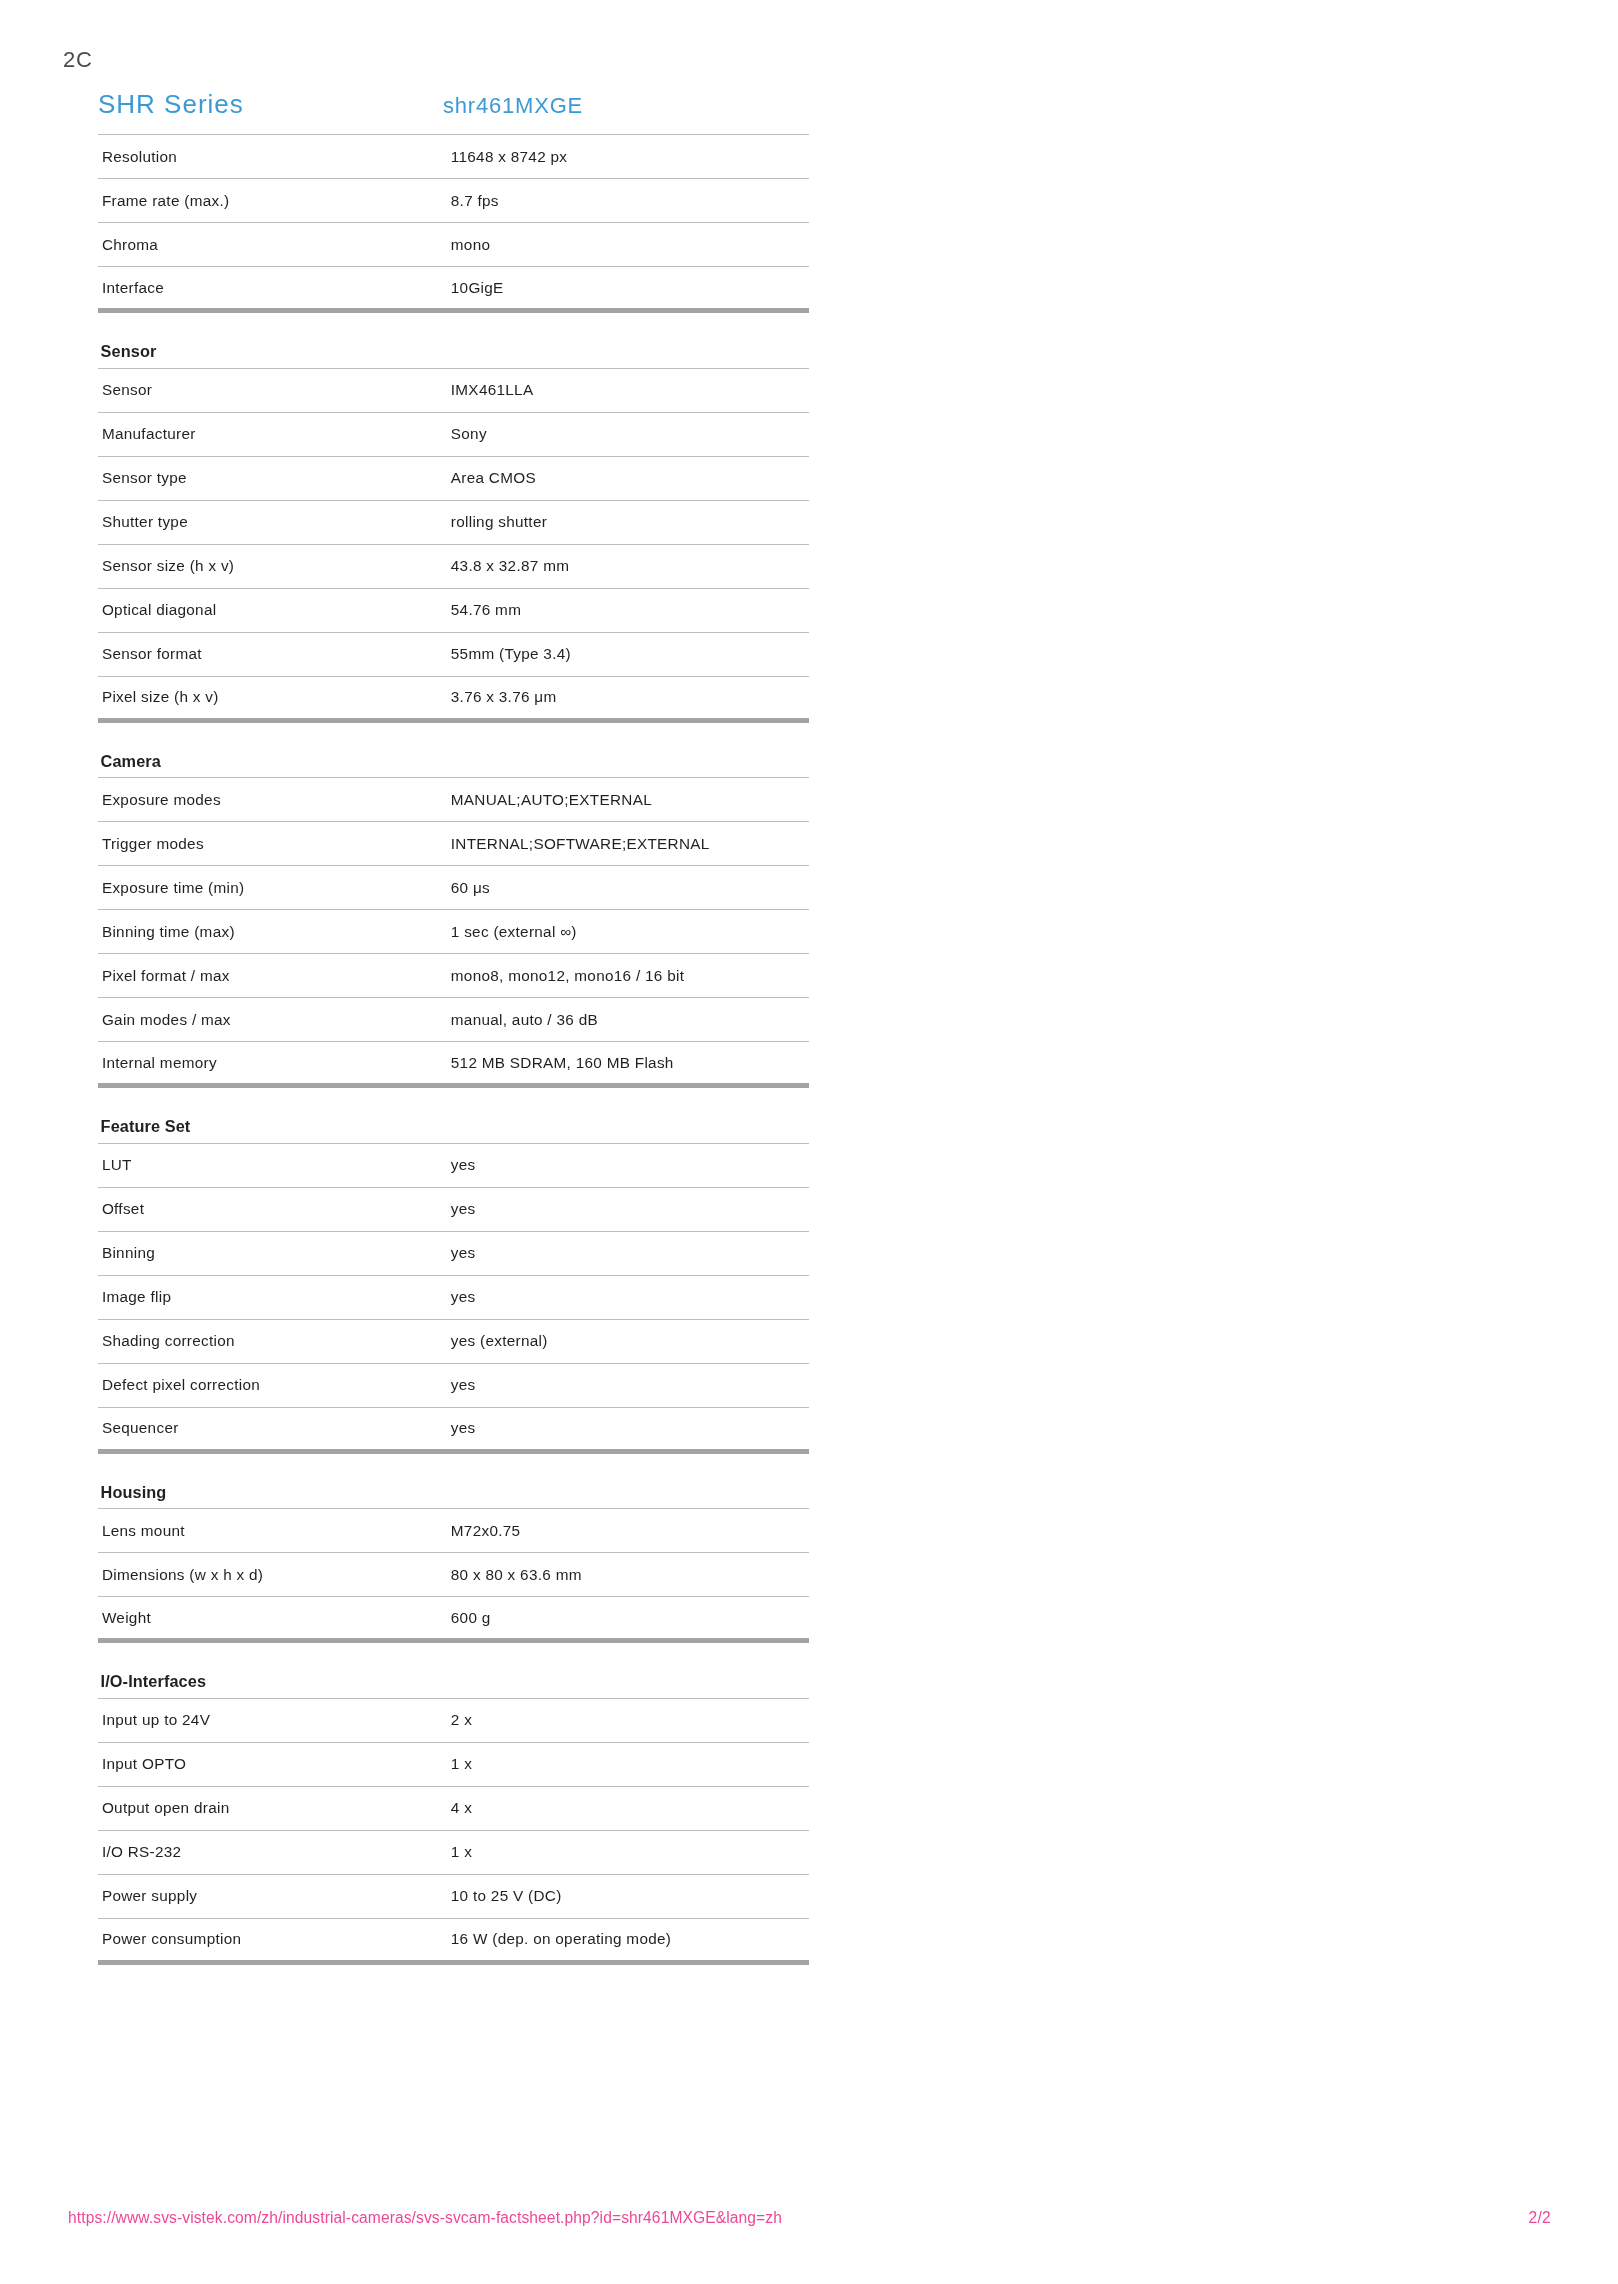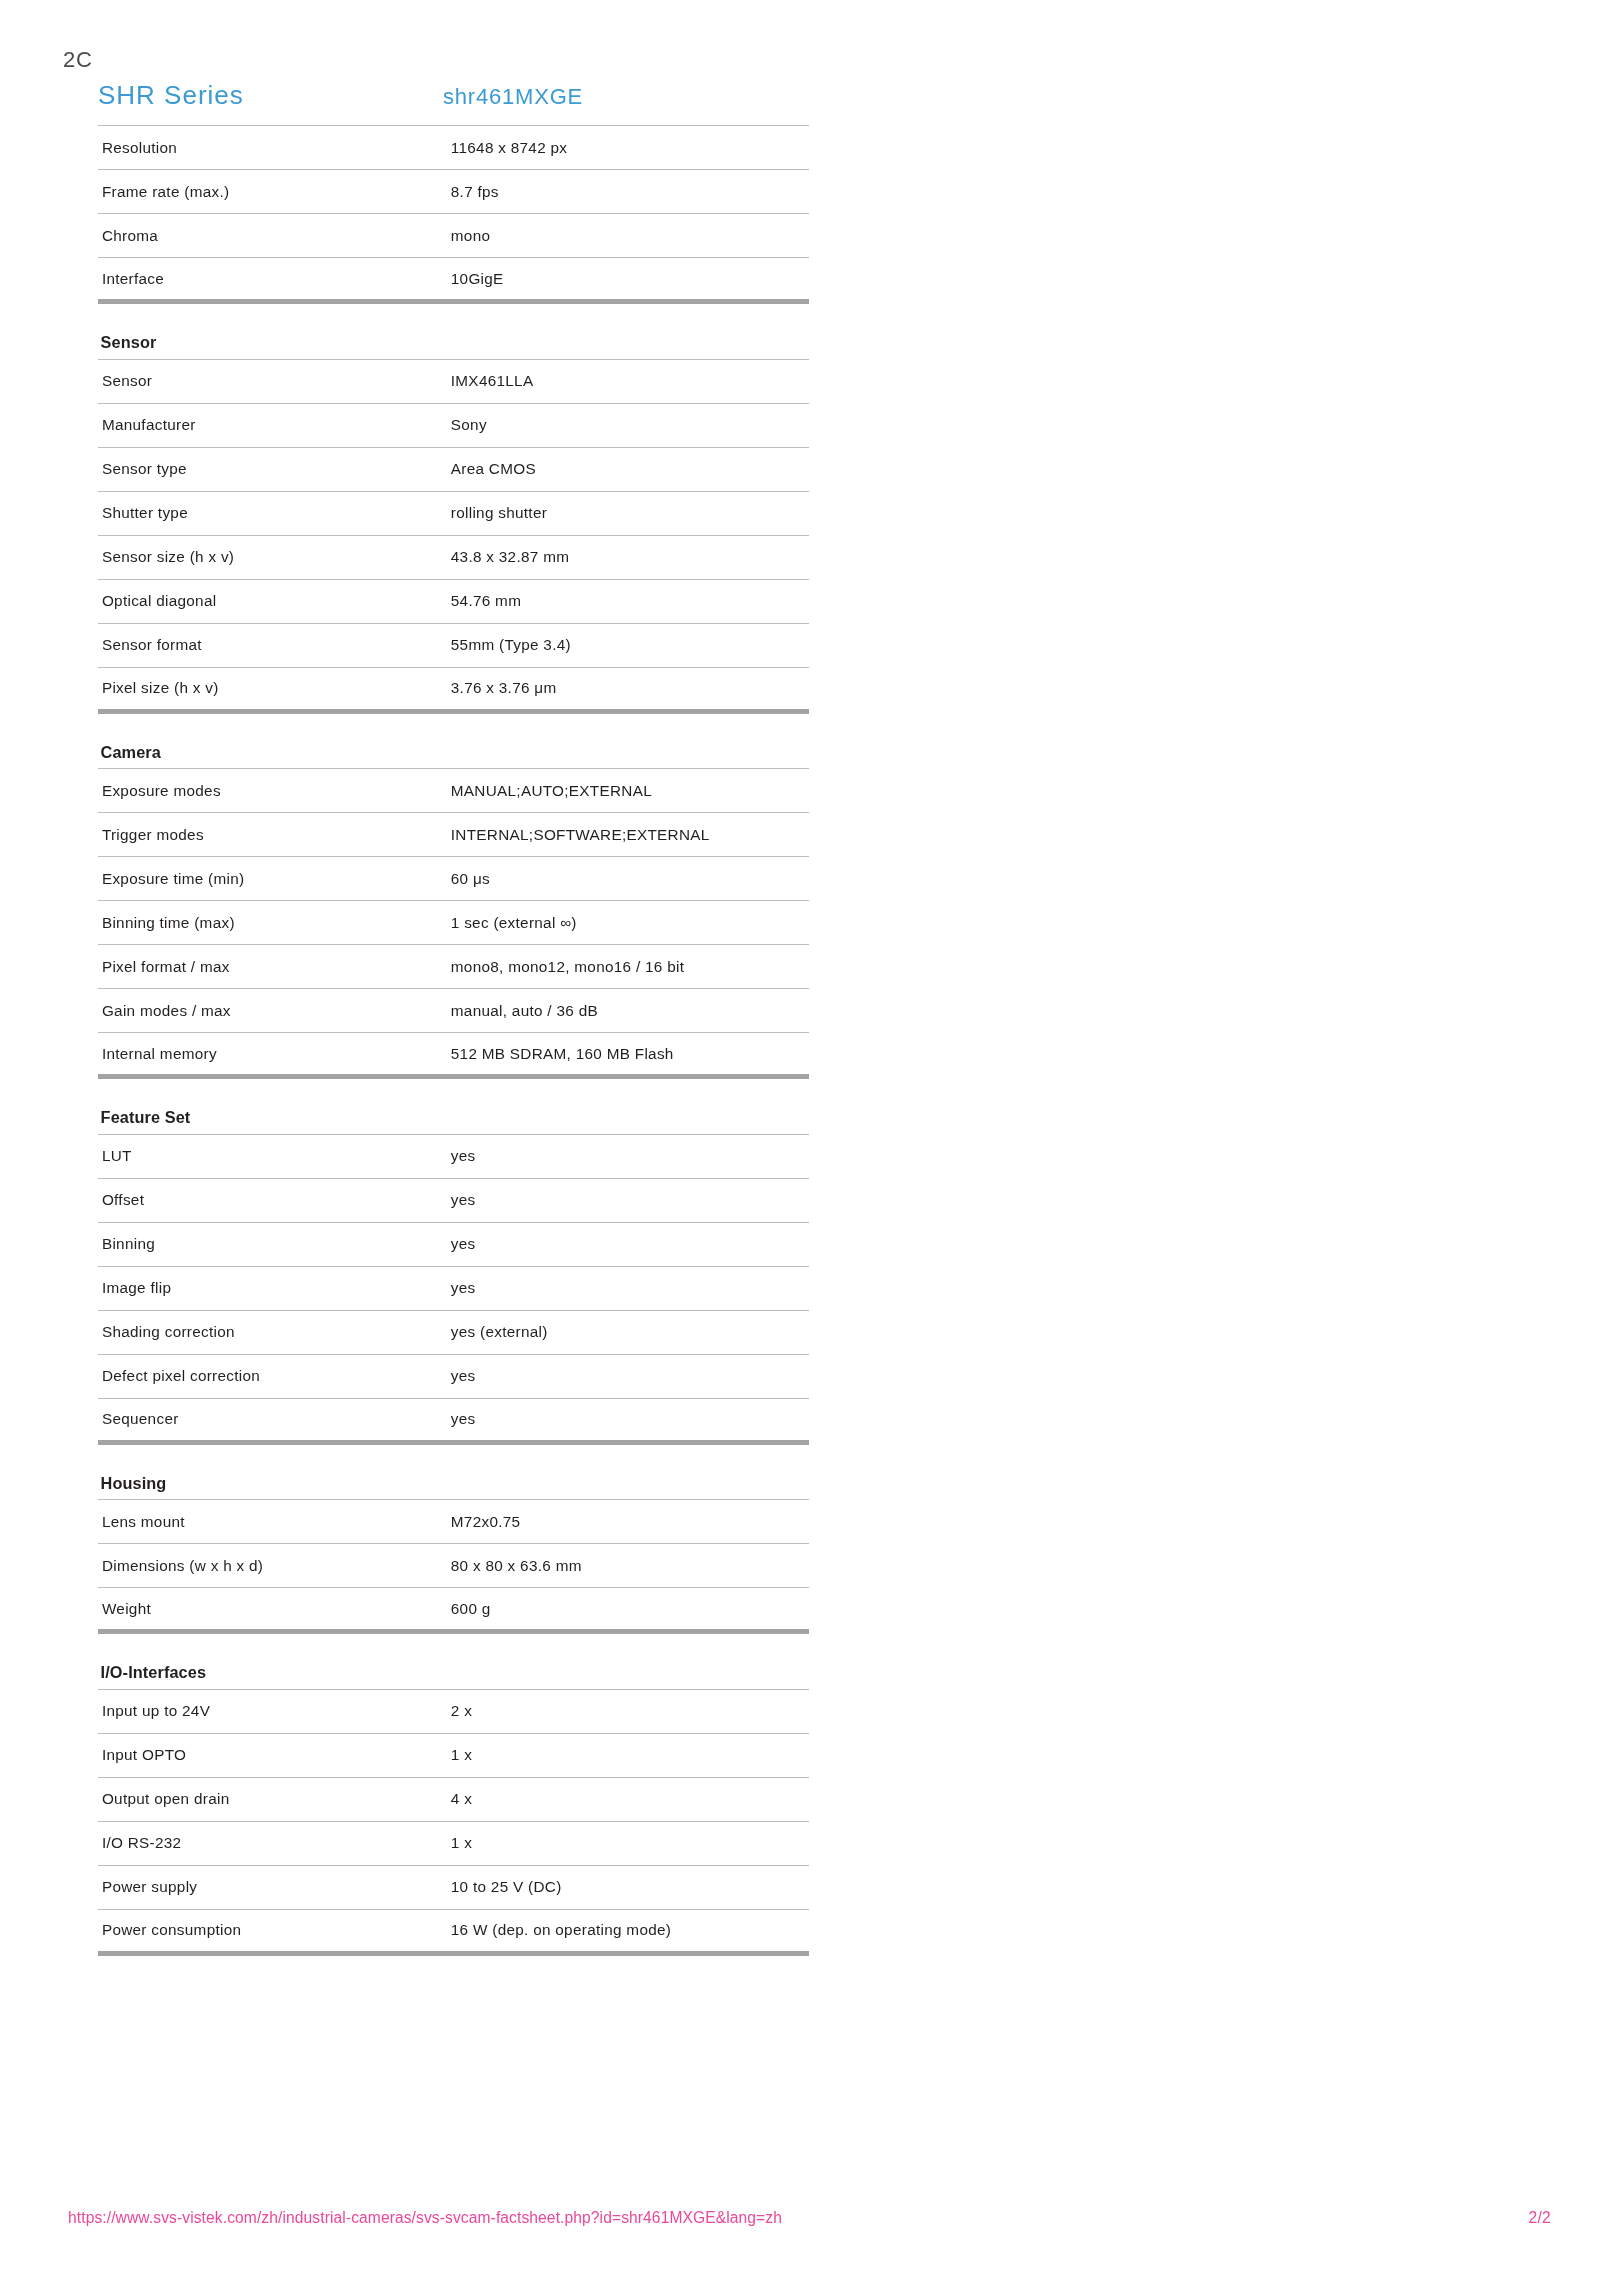--- a/index.html
+++ b/index.html
@@ -24,21 +24,21 @@
     top: 38px;
     left: 63px;
     font-size: 22px;
     color: #4a4a4a;
     letter-spacing: 0.7px;
     margin-top: 9px;
   }
   .content {
     position: absolute;
     left: 98px;
-    top: 80px;
+    top: 89px;
     width: 704px;
   }
   .doc-header {
     display: flex;
     align-items: baseline;
     padding-bottom: 14.3px;
   }
   .series-title {
     font-size: 26px;
     color: #3b9ad4;

